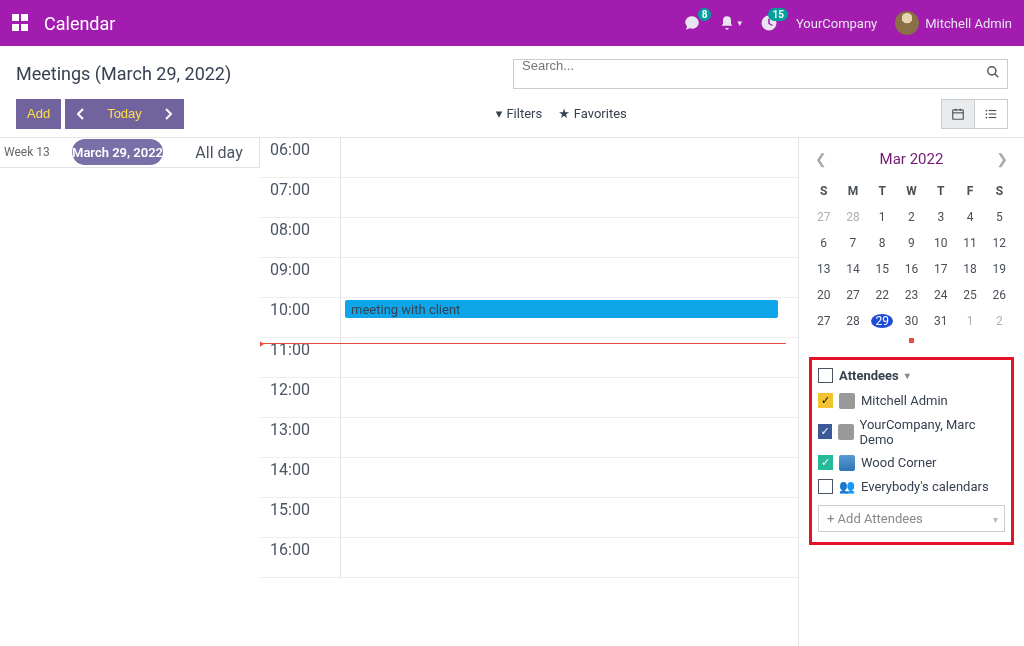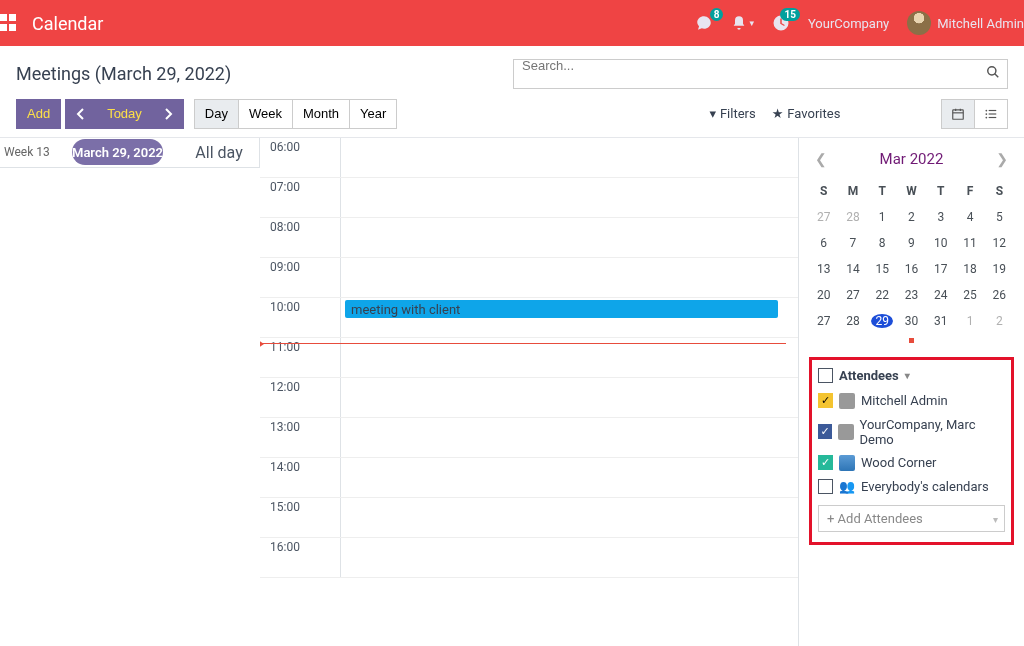--- a/index.html
+++ b/index.html
@@ -1,19 +1,19 @@
 <!DOCTYPE html>
 <html><head>
 <meta charset="utf-8">
 <style>
 * { box-sizing: border-box; margin: 0; padding: 0; }
 body { font-family: -apple-system, BlinkMacSystemFont, "Segoe UI", Roboto, Arial, sans-serif; font-size: 13px; color: #374151; width: 1024px; height: 646px; overflow: hidden; background: #fff; }
 
 
-.navbar { height: 46px; background: #ef4444; color: #fff; display: flex; align-items: center; padding: 0 0; }
+.navbar { height: 46px; background: #a21caf; color: #fff; display: flex; align-items: center; padding: 0 12px; }
 .navbar .apps-icon { width: 18px; height: 18px; margin-right: 14px; display: flex; flex-wrap: wrap; gap: 2px; cursor: pointer; }
 .navbar .apps-icon span { width: 7px; height: 7px; background: #fff; }
 .navbar .app-title { font-size: 18px; font-weight: 400; }
 .navbar .spacer { flex: 1; }
 .navbar .nav-item { display: flex; align-items: center; margin-left: 18px; cursor: pointer; position: relative; color: #e8e4f0; }
 .navbar .badge { background: #00a09d; color: #fff; font-size: 10px; font-weight: bold; padding: 1px 4px; border-radius: 8px; position: absolute; top: -6px; right: -10px; }
 .navbar .avatar { width: 24px; height: 24px; border-radius: 50%; background: #c4a575; margin-right: 6px; background-image: radial-gradient(circle at 50% 30%, #e8d4b0 25%, #8b6f47 26%); }
 
 
 .control-panel { padding: 12px 16px 0 16px; border-bottom: 1px solid #e5e7eb; }
@@ -40,21 +40,21 @@
 .cal-left { flex: 1; display: flex; flex-direction: row; border-right: 1px solid #dee2e6; }
 .cal-header-row { display: flex; align-items: center; height: 30px; border-bottom: 1px solid #dee2e6; }
 .week-label { width: 72px; padding-left: 4px; color: #666; font-size: 12px; }
 .day-pill { flex: 1; background: #7b6fa8; color: #fff; border-radius: 14px; height: 26px; display: flex; align-items: center; justify-content: center; font-weight: 600; font-size: 13px; margin-right: 16px; }
 .allday-row { display: flex; height: 30px; border-bottom: 1px solid #dee2e6; }
 .allday-row .time-gutter { width: 80px; display: flex; align-items: center; justify-content: center; color: #4b5563; font-size: 16px; }
 .allday-row .allday-body { flex: 1; border-left: 1px solid #dee2e6; }
 .grid-scroll { flex: 1; overflow-y: auto; position: relative; }
 .time-grid { position: relative; }
 .hour-row { height: 40px; display: flex; border-bottom: 1px solid #eee; }
-.hour-row .time-gutter { width: 80px; padding: 2px 0 0 10px; color: #4b5563; font-size: 12px; }
+.hour-row .time-gutter { width: 80px; padding: 2px 0 0 10px; color: #4b5563; font-size: 16px; }
 .hour-row .hour-body { flex: 1; border-left: 1px solid #dee2e6; }
 .event { position: absolute; left: 85px; right: 20px; background: #0ea5e9; color: #374151; padding: 2px 6px; font-size: 13px; border-radius: 2px; height: 18px; overflow: hidden; }
 .now-line { position: absolute; left: 0; right: 12px; height: 0; border-top: 1px solid #e74c3c; }
 .now-line::before { content: ""; position: absolute; left: -2px; top: -4px; width: 0; height: 0; border-top: 4px solid transparent; border-bottom: 4px solid transparent; border-left: 6px solid #e74c3c; }
 
 
 .sidebar { width: 225px; padding: 8px 10px; }
 .mini-cal { }
 .mini-head { display: flex; align-items: center; justify-content: space-between; padding: 4px 6px 10px 6px; }
 .mini-nav { color: #aaa; cursor: pointer; font-size: 14px; }
@@ -140,26 +140,20 @@
         <svg width="10" height="12" viewBox="0 0 10 12">
             <path d="M7 1 L2 6 L7 11" fill="none" stroke="#fff" stroke-width="2"></path>
           </svg>
       </button>
       <button class="btn btn-primary">Today</button>
       <button class="btn btn-primary">
         <svg width="10" height="12" viewBox="0 0 10 12">
             <path d="M3 1 L8 6 L3 11" fill="none" stroke="#fff" stroke-width="2"></path>
           </svg>
       </button>
-    </div>
-    <div class="btn-group" style="margin-left:10px;">
-      <button class="btn btn-active">Day</button>
-      <button class="btn">Week</button>
-      <button class="btn">Month</button>
-      <button class="btn">Year</button>
     </div>
     <div class="filter-area">
       <div class="filter-btn">
           <span>▾</span>
           <span>Filters</span>
         </div>
       <div class="filter-btn">
           <span>★</span>
           <span>Favorites</span>
         </div>

